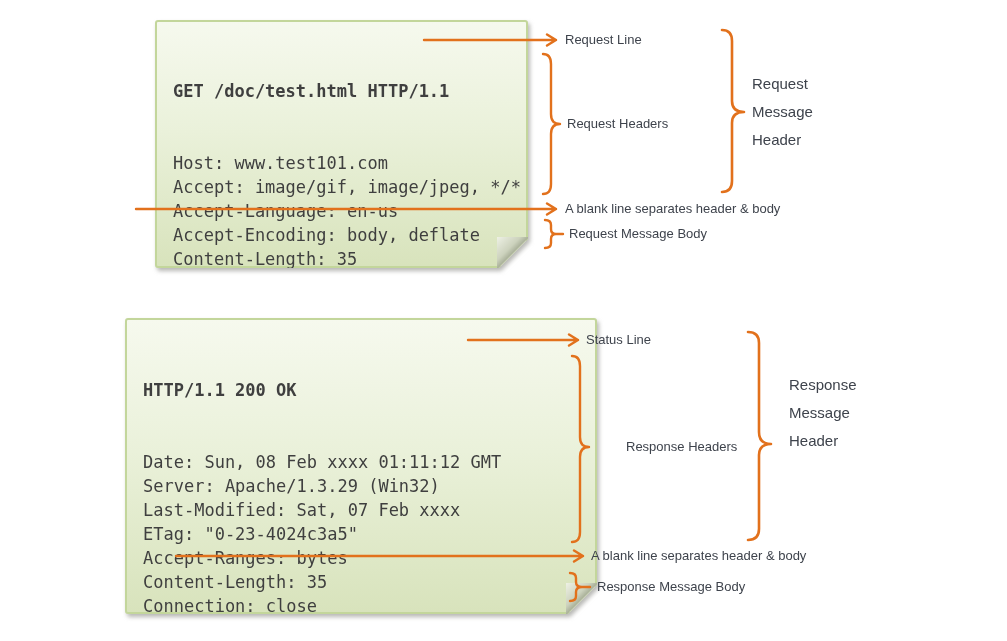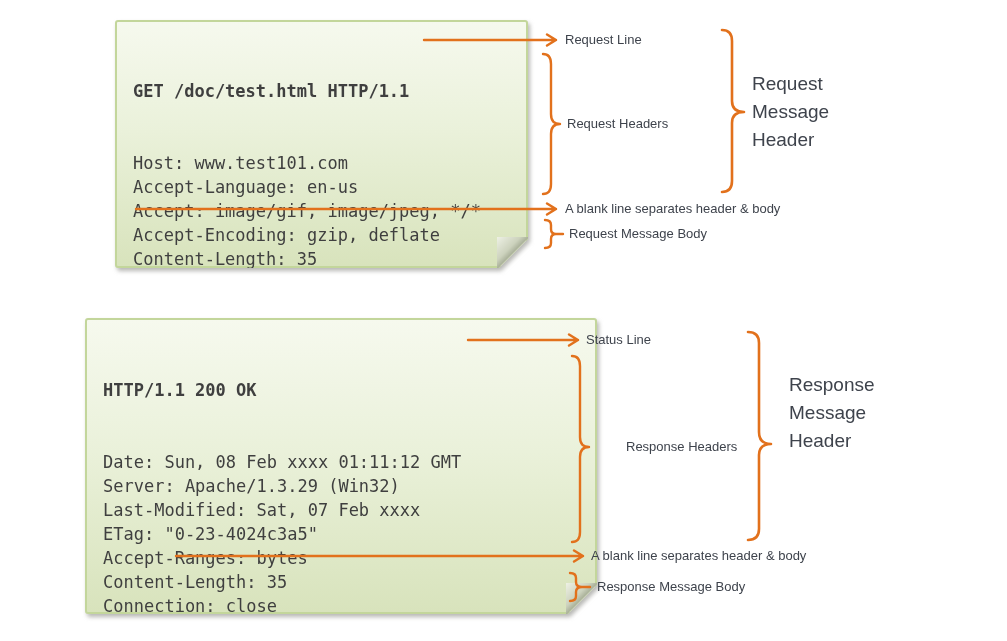--- a/index.html
+++ b/index.html
@@ -7,54 +7,54 @@
     position:relative; width:1007px; height:641px; background:#ffffff;
     font-family:"Liberation Sans", sans-serif; overflow:hidden;
   }
   .note-wrap { position:absolute; filter: drop-shadow(2px 3px 2px rgba(125,125,120,0.55)); }
   .note {
     position:absolute; inset:0; box-sizing:border-box;
     border:2px solid var(--note-border,#c3d69b); border-radius:3px;
     background:linear-gradient(180deg, var(--note-fill-top,#f6f9ee) 0%, #eaf1da 45%, var(--note-fill-bottom,#d8e3bc) 100%);
     clip-path: polygon(0 0, 100% 0, 100% calc(100% - 29px), calc(100% - 29px) 100%, 0 100%);
     font-family:"DejaVu Sans Mono", monospace; font-size:17px; line-height:24px;
-    color:var(--code-text,#3f3f3f); white-space:pre;
+    color:var(--code-text,#3f3f3f); white-space:pre;margin-left:40px;
   }
   .note .inner { position:absolute; left:16px; right:4px; }
   .note-request .inner { top:9px; }
   .note-response .inner { top:10px; }
   .code-line { height:24px; }
   .bold { font-weight:bold; }
   .fold {
     position:absolute; right:-2px; bottom:-2px; width:31px; height:31px;
     background:linear-gradient(to top left, rgba(0,0,0,0) 47%, #aab19a 49%, #ccd2bd 62%, #eef1e5 100%);
   }
   .label {
     position:absolute; font-size:13px; line-height:22px; height:22px;
     color:var(--label-text,#3e434c); white-space:nowrap;
   }
-  .label-block { position:absolute; font-size:19px; color:var(--label-text,#3e434c); }
+  .label-block { position:absolute; font-size:15px; color:var(--label-text,#3e434c); }
   .label-block div { line-height:28px; height:28px; white-space:nowrap; }
   .overlay { position:absolute; left:0; top:0; width:1007px; height:641px; pointer-events:none; }
   .overlay path {
     stroke:var(--accent-orange,#e2711c); fill:none;
     stroke-width:2.4; stroke-linecap:round; stroke-linejoin:round;
   }
   .overlay path.big { stroke-width:2.6; }
 </style>
 </head>
 <body>
 
 <div class="canvas">
 
   <div class="note-wrap" style="left:115px; top:20px; width:413px; height:248px;">
     <div class="note note-request">
       <div class="inner">
         <div class="code-line bold">GET /doc/test.html HTTP/1.1</div>
-        <div><div class="code-line">Host: www.test101.com</div><div class="code-line">Accept-Language: en-us</div><div class="code-line">Accept: image/gif, image/jpeg, */*</div><div class="code-line">Accept-Encoding: gzip, deflate</div><div class="code-line">Content-Length: 35</div></div>
+        <div><div class="code-line">Host: www.test101.com</div><div class="code-line">Accept: image/gif, image/jpeg, */*</div><div class="code-line">Accept-Language: en-us</div><div class="code-line">Accept-Encoding: body, deflate</div><div class="code-line">Content-Length: 35</div></div>
         <div class="code-line"></div>
         <div class="code-line">bookId=12345&amp;author=Tan+Ah+Teck</div>
       </div>
       <div class="fold"></div>
     </div>
   </div>
 
   <div class="note-wrap" style="left:85px; top:318px; width:512px; height:296px;">
     <div class="note note-response">
       <div class="inner">

